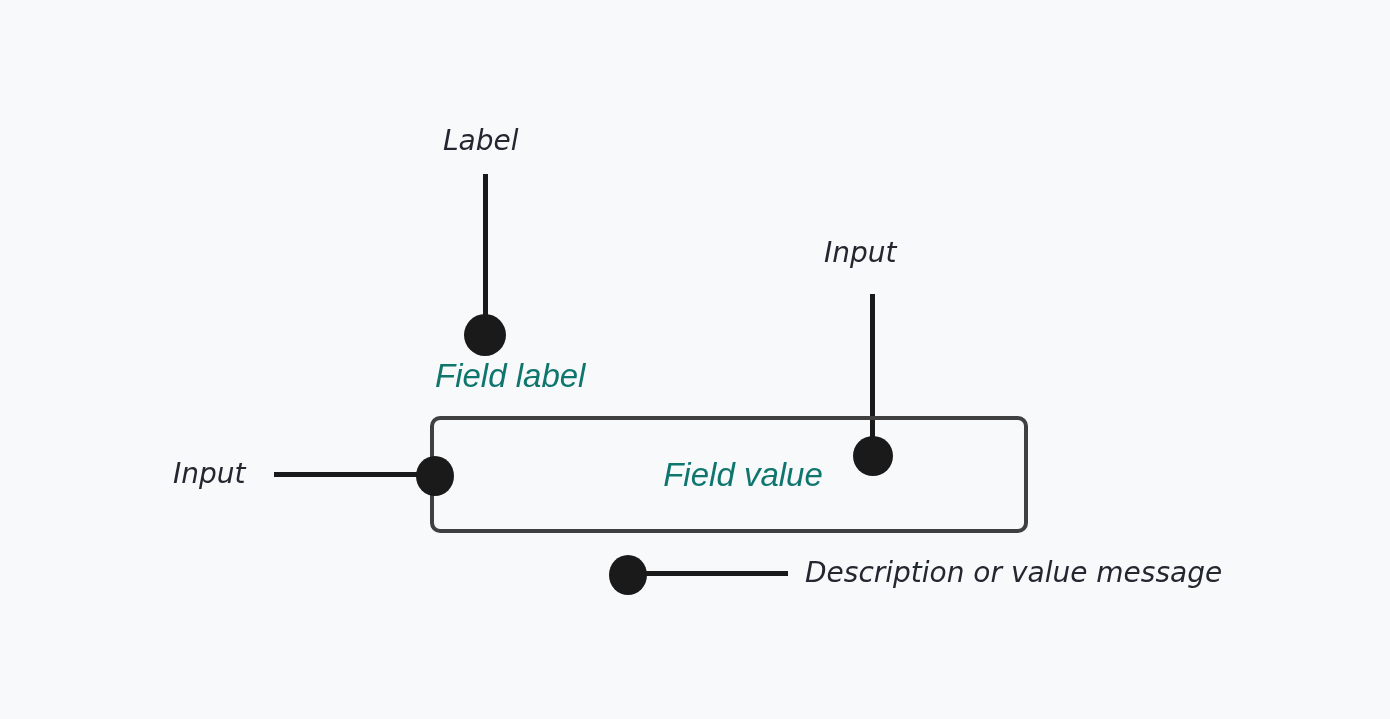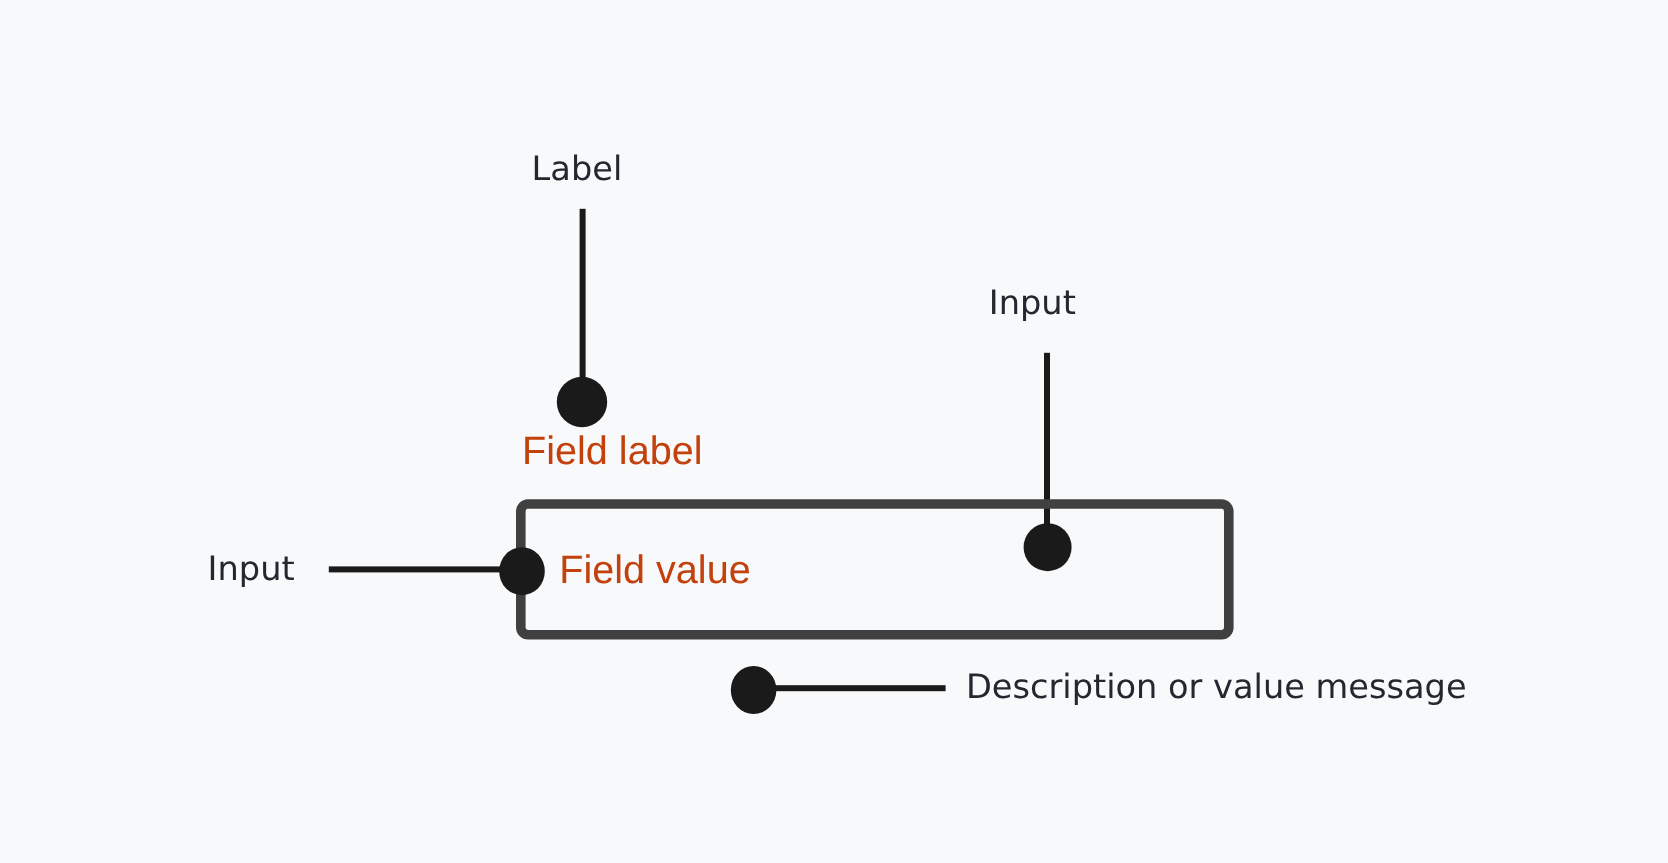--- a/index.html
+++ b/index.html
@@ -1,15 +1,15 @@
 <!DOCTYPE html>
 <html><head>
 <meta charset="utf-8">
 <style>
-  * { margin: 0; padding: 0; box-sizing: border-box; }
+  * { margin: 0; padding: 0; box-sizing: border-box; font-style: italic; }
   html, body { width: 1390px; height: 719px; }
   body {
     font-family: "DejaVu Sans", sans-serif;
     overflow: hidden;
   }
   .canvas {
     position: relative;
     width: 1390px;
     height: 719px;
     background: #f8f9fb;
@@ -20,21 +20,21 @@
   .annotation {
     color: #23272f;
     font-family: "DejaVu Sans", sans-serif;
     font-size: 28px;
     line-height: 1.2;
     white-space: nowrap;
   }
 
   
   .fieldtext {
-    color: #c2410c;
+    color: #0f766e;
     font-family: "Liberation Sans", sans-serif;
     font-size: 33px;
     line-height: 1.2;
     white-space: nowrap;
   }
 
   
   .line { background: #1a1a1a; }
   .vline { width: 5px; }
   .hline { height: 5px; }
@@ -44,25 +44,26 @@
     background: #1a1a1a;
     border-radius: 50%;
   }
 
   
   .inputbox {
     left: 430px;
     top: 416px;
     width: 598px;
     height: 117px;
-    border: 8px solid #404040;
+    border: 4px solid #404040;
     border-radius: 10px;
     display: flex;
     align-items: center;
     padding-left: 28px;
+    justify-content: center;
   }
 </style>
 </head>
 <body>
 
 <div class="canvas">
 
   <div class="abs annotation" style="left:443px; top:124px;">Label</div>
   <div class="abs line vline" style="left:483px; top:174px; height:150px;"></div>
   <div class="abs dot" style="left:464px; top:314px; width:42px; height:42px;"></div>

